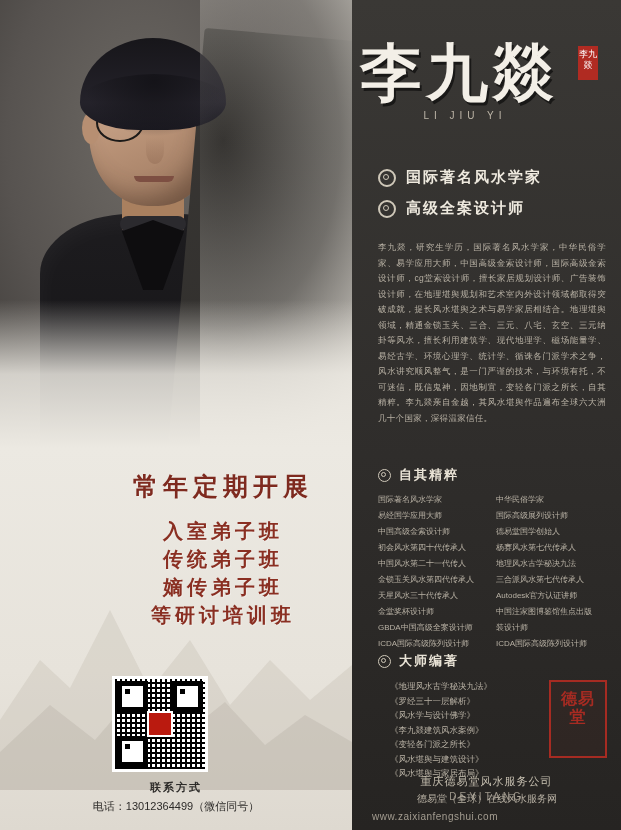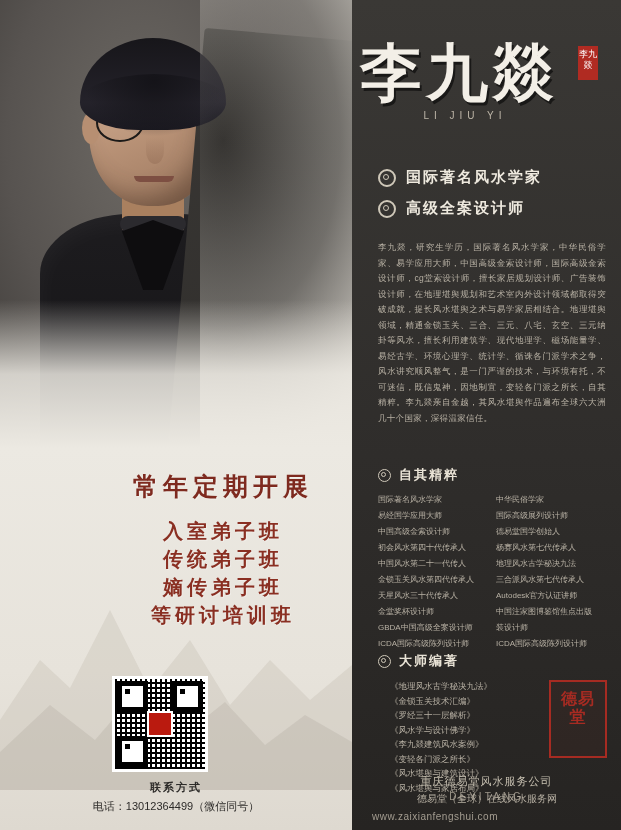--- a/index.html
+++ b/index.html
@@ -511,21 +511,20 @@
       </div>
     </div>
 
     <div class="section" style="top:652px;">
       <div class="sec-head">
         <span class="ring"></span>
         <span class="sec-title">大师编著</span>
       </div>
       <div class="books">
         <div>《地理风水古学秘决九法》</div>
-        <div>《金锁玉关技术汇编》</div>
         <div>《罗经三十一层解析》</div>
         <div>《风水学与设计佛学》</div>
         <div>《李九燚建筑风水案例》</div>
         <div>《变轻各门派之所长》</div>
         <div>《风水堪舆与建筑设计》</div>
         <div>《风水堪舆与家居布局》</div>
       </div>
     </div>
 
     <div class="seal">德易堂</div>

